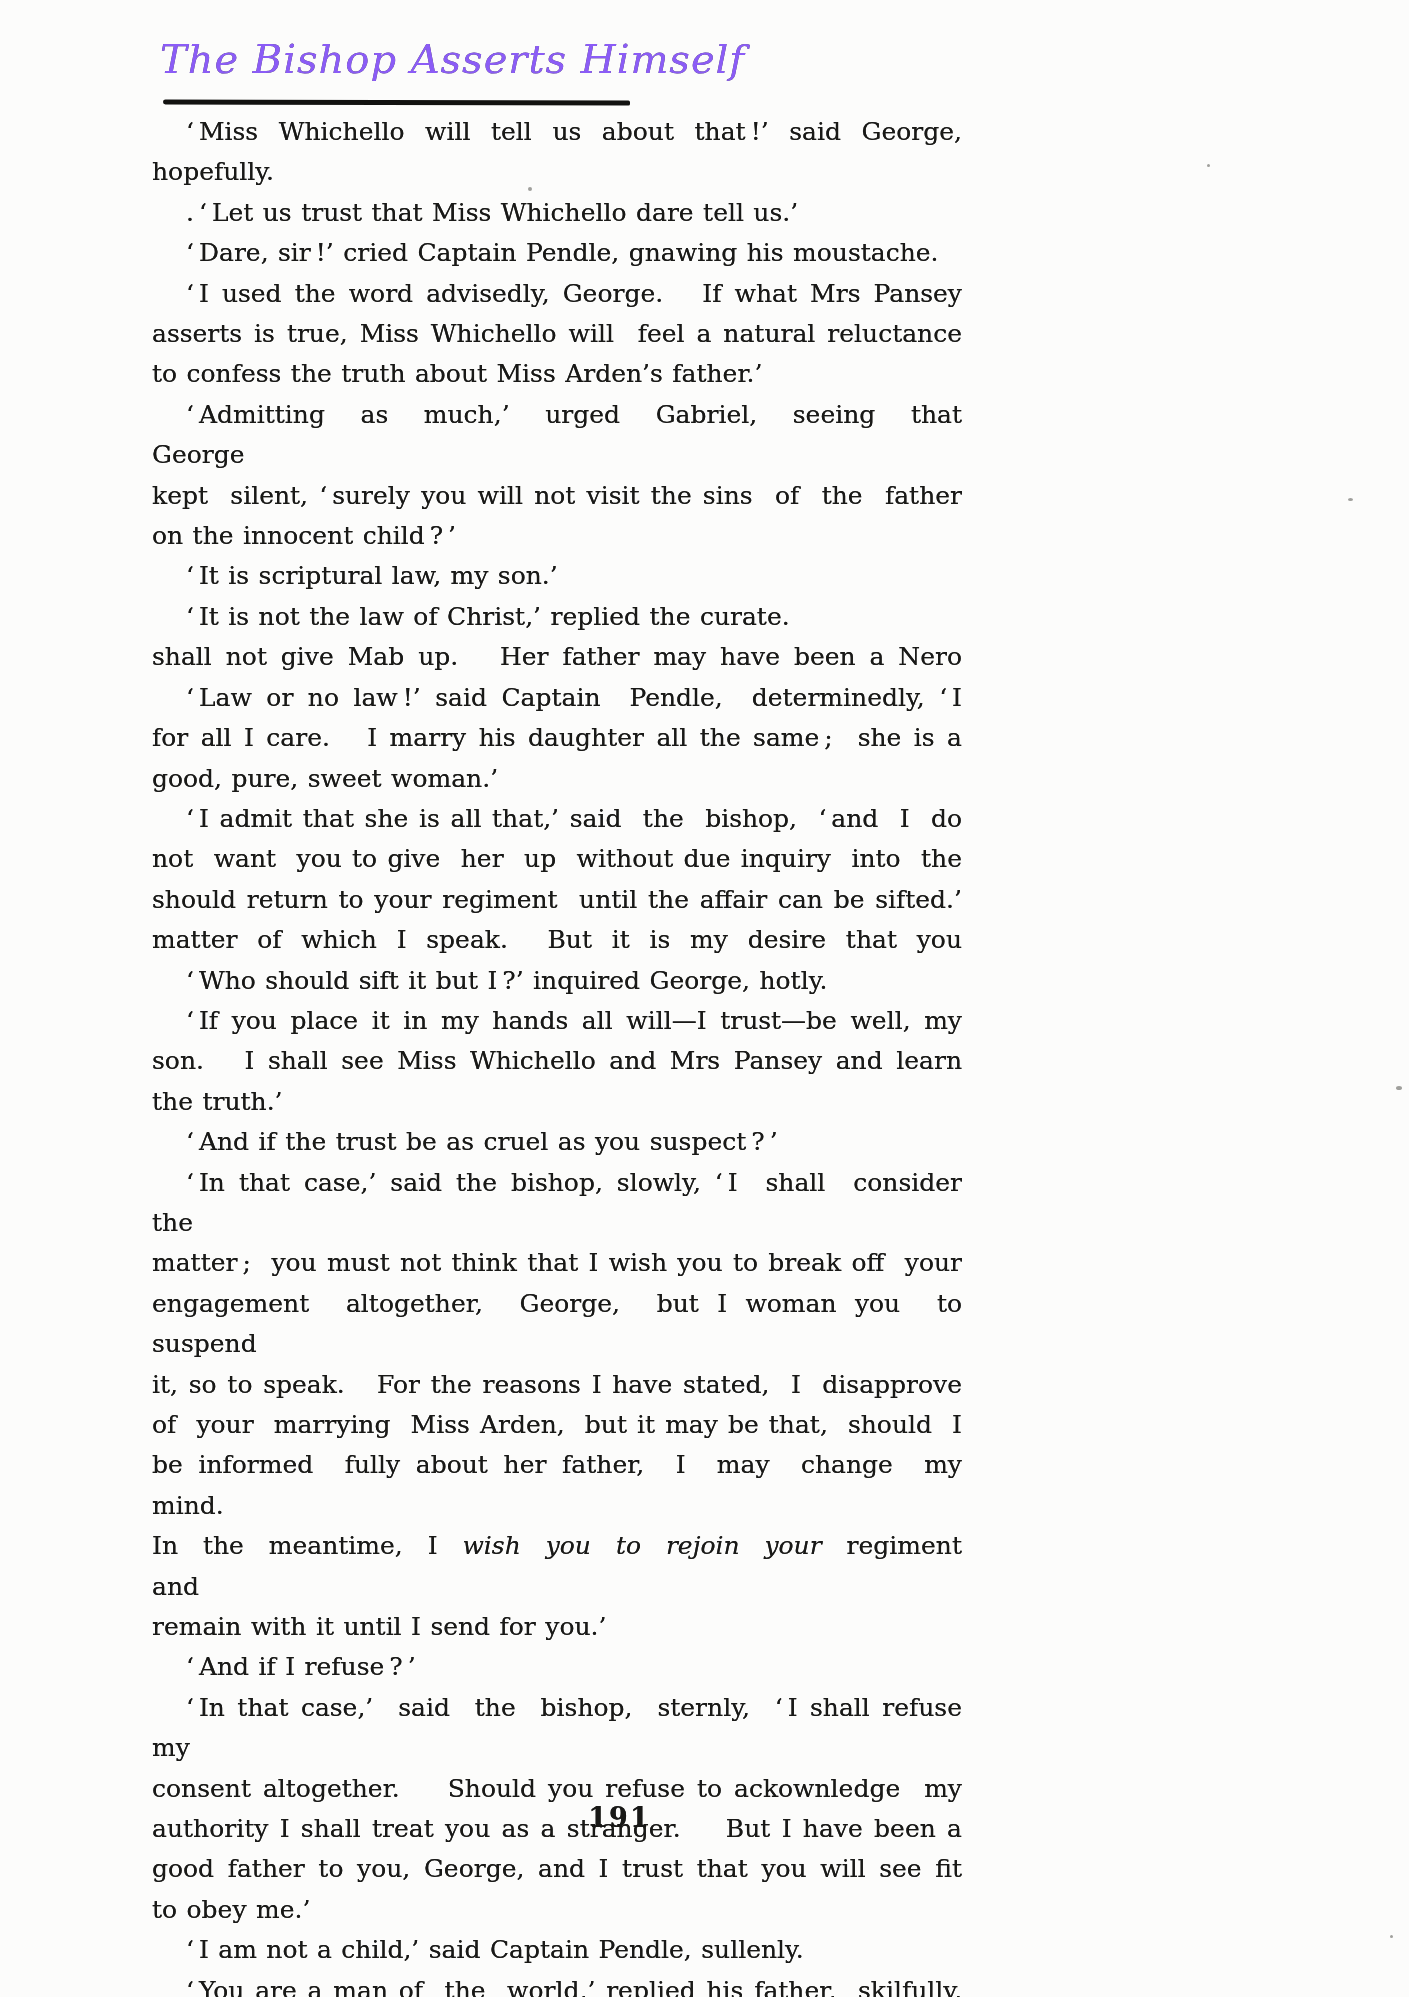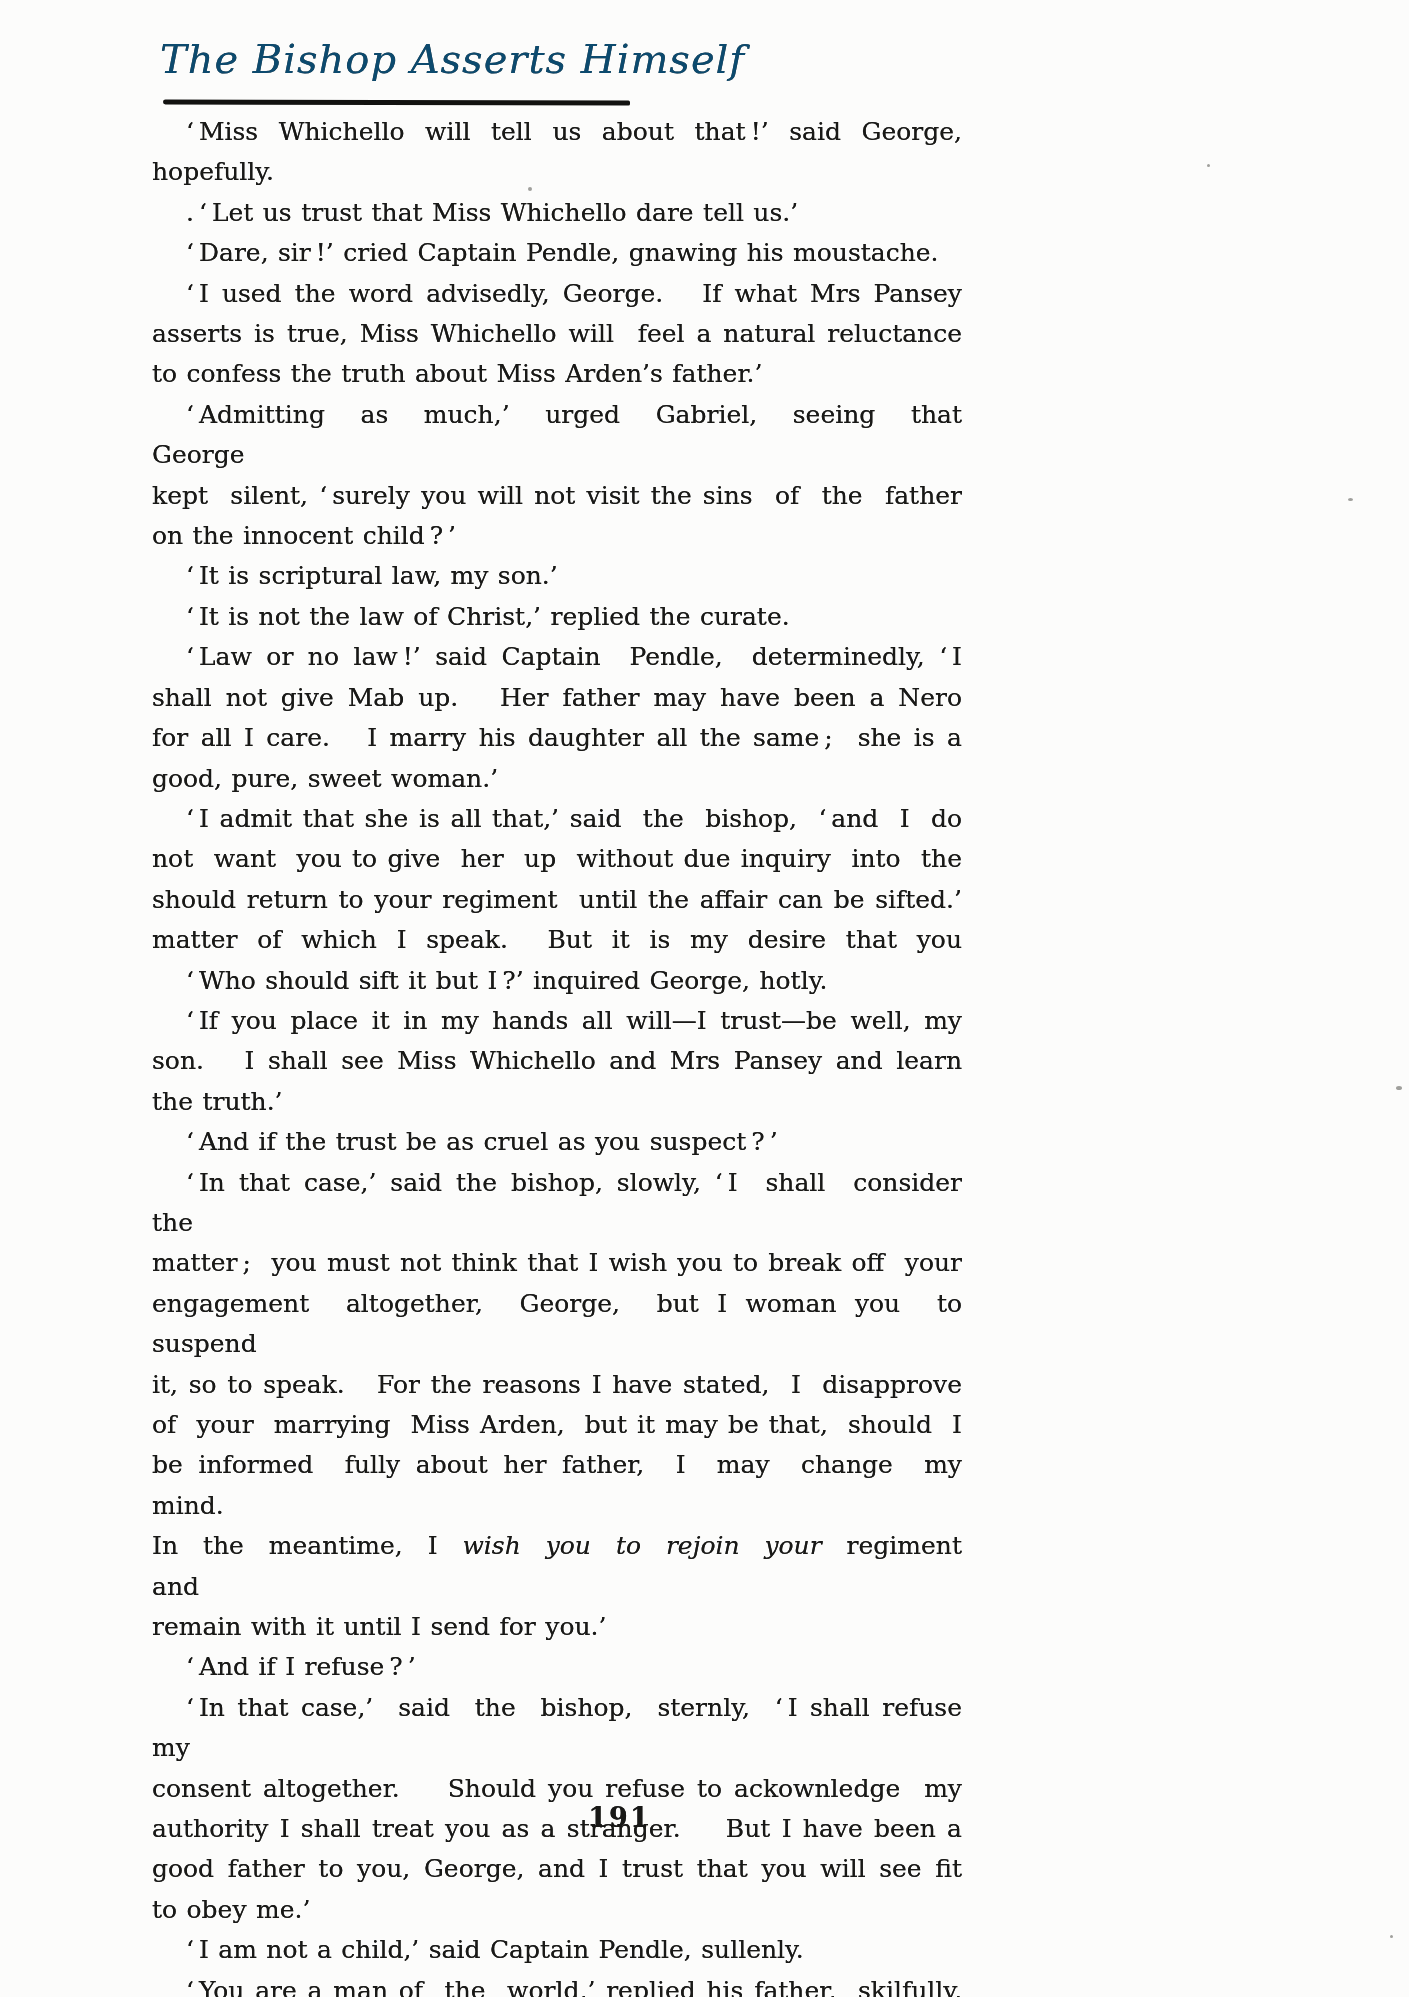--- a/index.html
+++ b/index.html
@@ -11,21 +11,21 @@
     font-family: "DejaVu Serif", "Liberation Serif", serif;
     color: #191917;
   }
   .scan-page { position: absolute; inset: 0; }
   .header-title {
     position: absolute;
     left: 160px; top: 36px;
     font-style: italic;
     font-size: 40px;
     letter-spacing: 1px;
-    color: #0c4a6e;
+    color: #8b5cf6;
     white-space: nowrap;
     text-shadow: 0 0 0.6px rgba(10,10,10,0.75);
   }
   .header-rule {
     position: absolute;
     left: 163px; top: 100px;
     width: 467px; height: 5px;
     background: #121210;
     border-radius: 3px 2px 2px 3px;
     transform: rotate(0.15deg);
@@ -95,22 +95,22 @@
         <div class="line j">kept  silent, ‘ surely you will not visit the sins  of  the  father</div>
         <div class="line">on the innocent child ? ’</div>
       </div>
       <div>
         <div class="line first">‘ It is scriptural law, my son.’</div>
       </div>
       <div>
         <div class="line first">‘ It is not the law of Christ,’ replied the curate.</div>
       </div>
       <div>
+        <div class="line j">shall not give Mab up.   Her father may have been a Nero</div>
         <div class="line first j">‘ Law or no law !’ said Captain  Pendle,  determinedly, ‘ I</div>
-        <div class="line j">shall not give Mab up.   Her father may have been a Nero</div>
         <div class="line j">for all I care.   I marry his daughter all the same ;  she is a</div>
         <div class="line">good, pure, sweet woman.’</div>
       </div>
       <div>
         <div class="line first j">‘ I admit that she is all that,’ said  the  bishop,  ‘ and  I  do</div>
         <div class="line j">not  want  you to give  her  up  without due inquiry  into  the</div>
         <div class="line j">should return to your regiment  until the affair can be sifted.’</div>
         <div class="line j">matter  of  which  I  speak.    But  it  is  my  desire  that  you</div>
       </div>
       <div>

